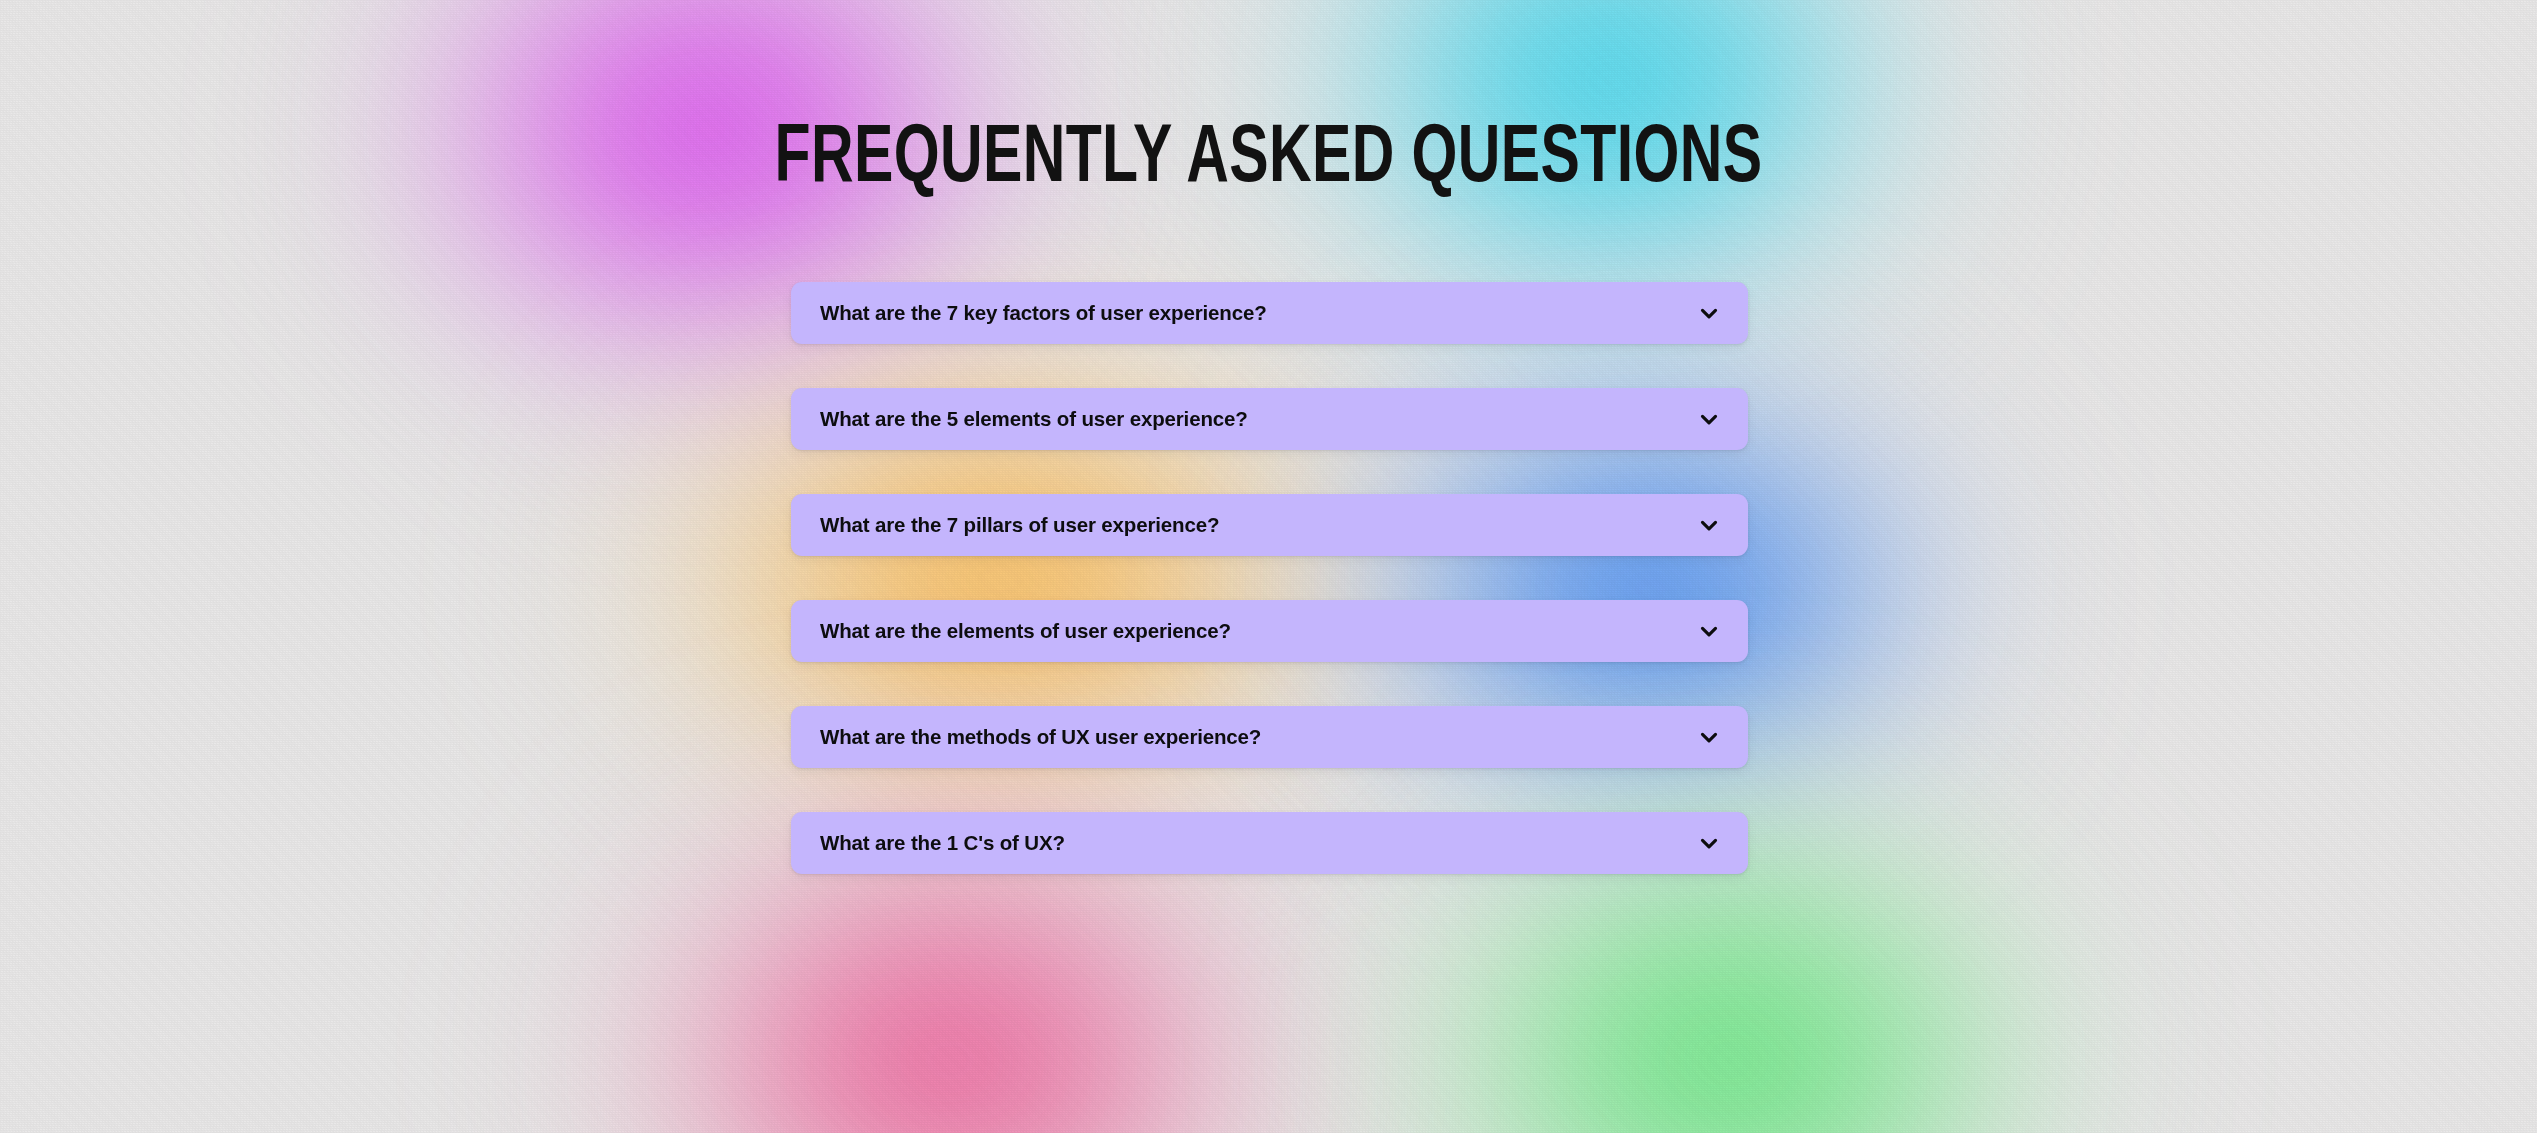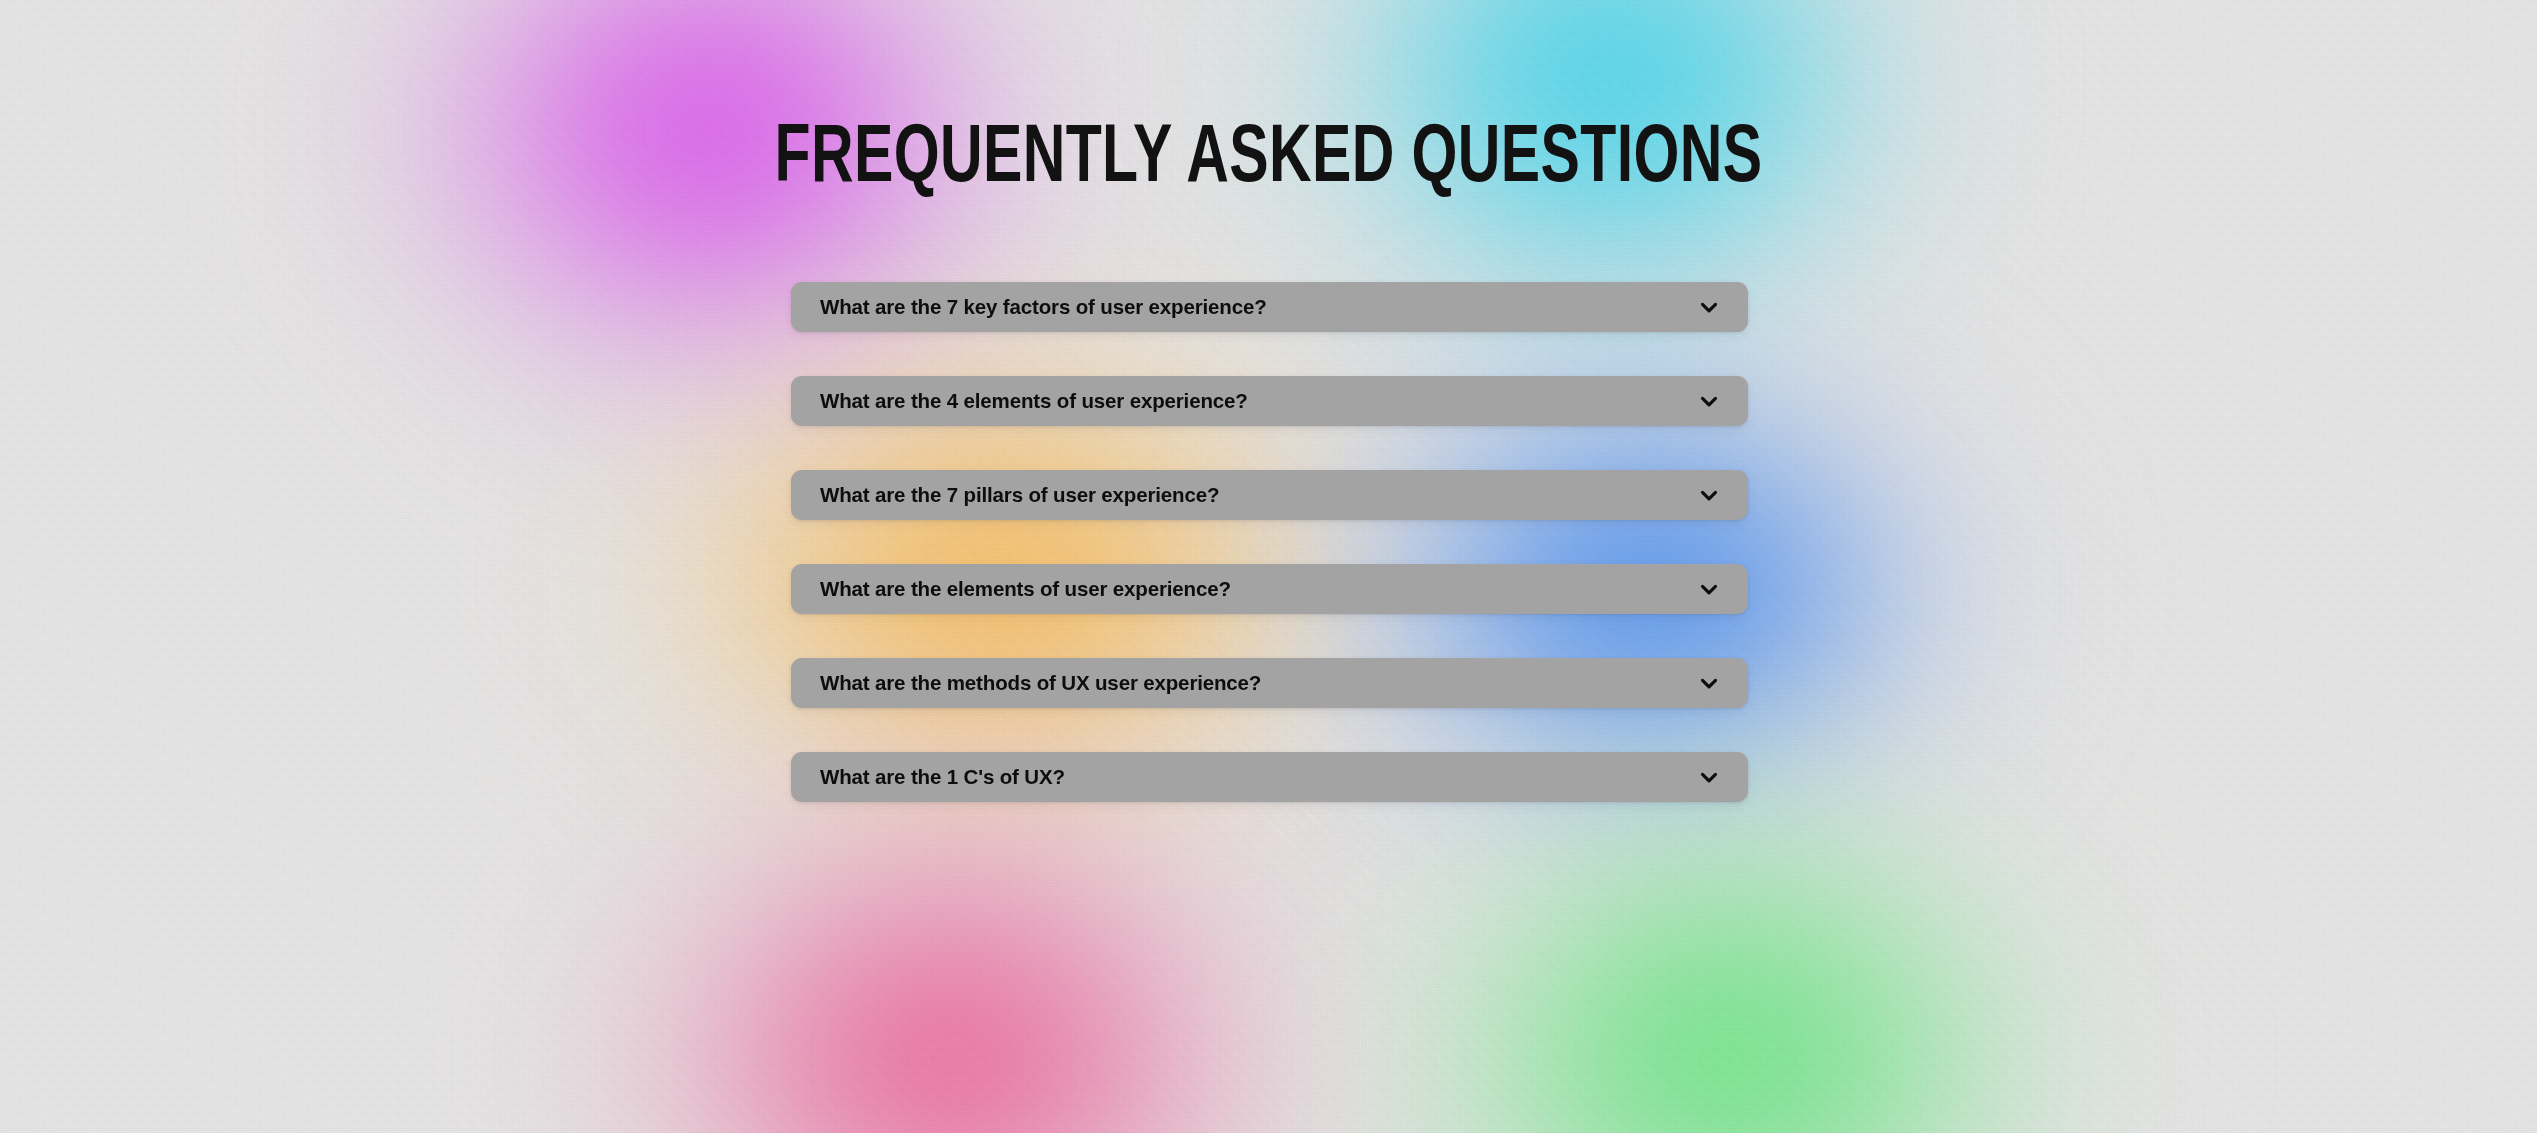--- a/index.html
+++ b/index.html
@@ -140,23 +140,23 @@
   #faq-list {
     position: absolute;
     left: 791px;
     top: 282px;
     width: 957px;
   }
 
   .faq-item {
     position: relative;
     width: 957px;
-    height: 50px;
+    height: 62px;
     margin-bottom: 44px;
-    background: #a3a3a3;
+    background: #c4b5fd;
     border-radius: 11px;
     box-shadow: 0 1px 3px rgba(20,20,30,0.10),
                 0 4px 12px rgba(20,20,30,0.05);
     display: flex;
     align-items: center;
     justify-content: space-between;
     padding: 0 26px 0 29px;
     cursor: pointer;
     text-align: center;
   }
@@ -206,21 +206,21 @@
     <div class="faq-item">
       <span class="faq-question">What are the 7 key factors of user experience?</span>
       <span class="faq-chevron">
         <svg width="26" height="26" viewBox="0 0 24 24" fill="none" stroke="#0d0d0f" stroke-width="2.9" stroke-linecap="round" stroke-linejoin="round">
             <polyline points="6 9.5 12 15.5 18 9.5"></polyline>
           </svg>
       </span>
     </div>
 
     <div class="faq-item">
-      <span class="faq-question">What are the 4 elements of user experience?</span>
+      <span class="faq-question">What are the 5 elements of user experience?</span>
       <span class="faq-chevron">
         <svg width="26" height="26" viewBox="0 0 24 24" fill="none" stroke="#0d0d0f" stroke-width="2.9" stroke-linecap="round" stroke-linejoin="round">
             <polyline points="6 9.5 12 15.5 18 9.5"></polyline>
           </svg>
       </span>
     </div>
 
     <div class="faq-item">
       <span class="faq-question">What are the 7 pillars of user experience?</span>
       <span class="faq-chevron">

